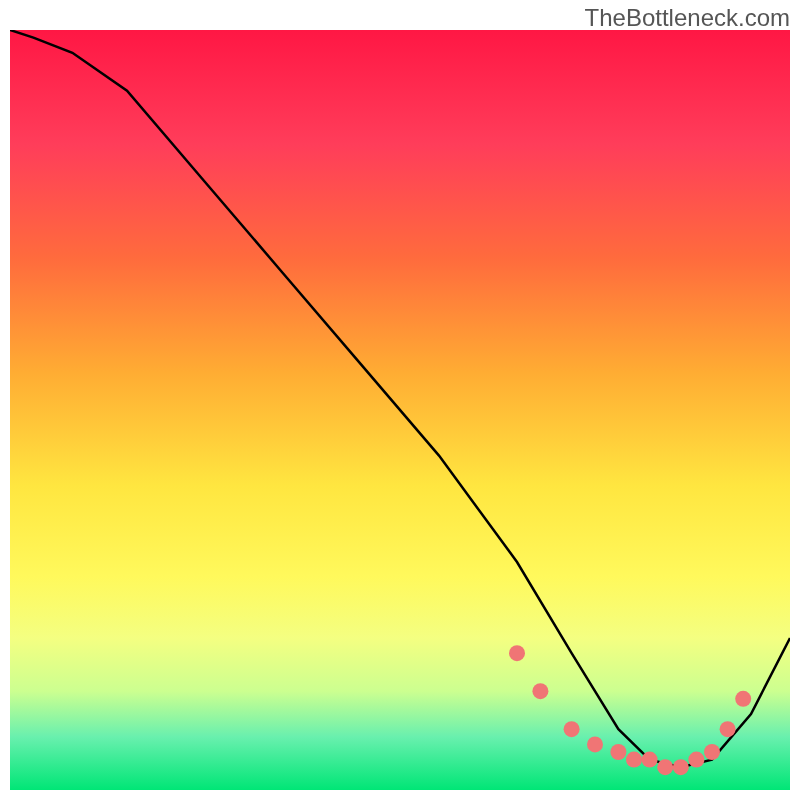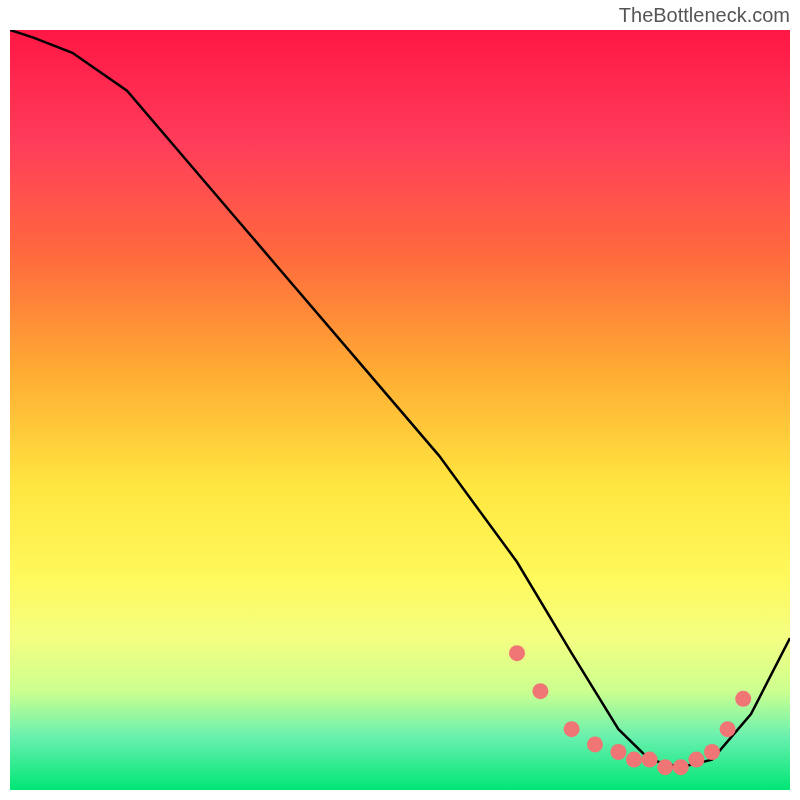--- a/index.html
+++ b/index.html
@@ -8,21 +8,21 @@
     width: 800px;
     height: 800px;
     background: #ffffff;
     font-family: Arial, sans-serif;
     position: relative;
   }
   .watermark {
     position: absolute;
     top: 4px;
     right: 10px;
-    font-size: 20px;
+    font-size: 24px;
     color: #555555;
     font-family: Arial, sans-serif;
   }
   .chart-container {
     position: absolute;
     top: 30px;
     left: 10px;
     width: 780px;
     height: 760px;
   }

